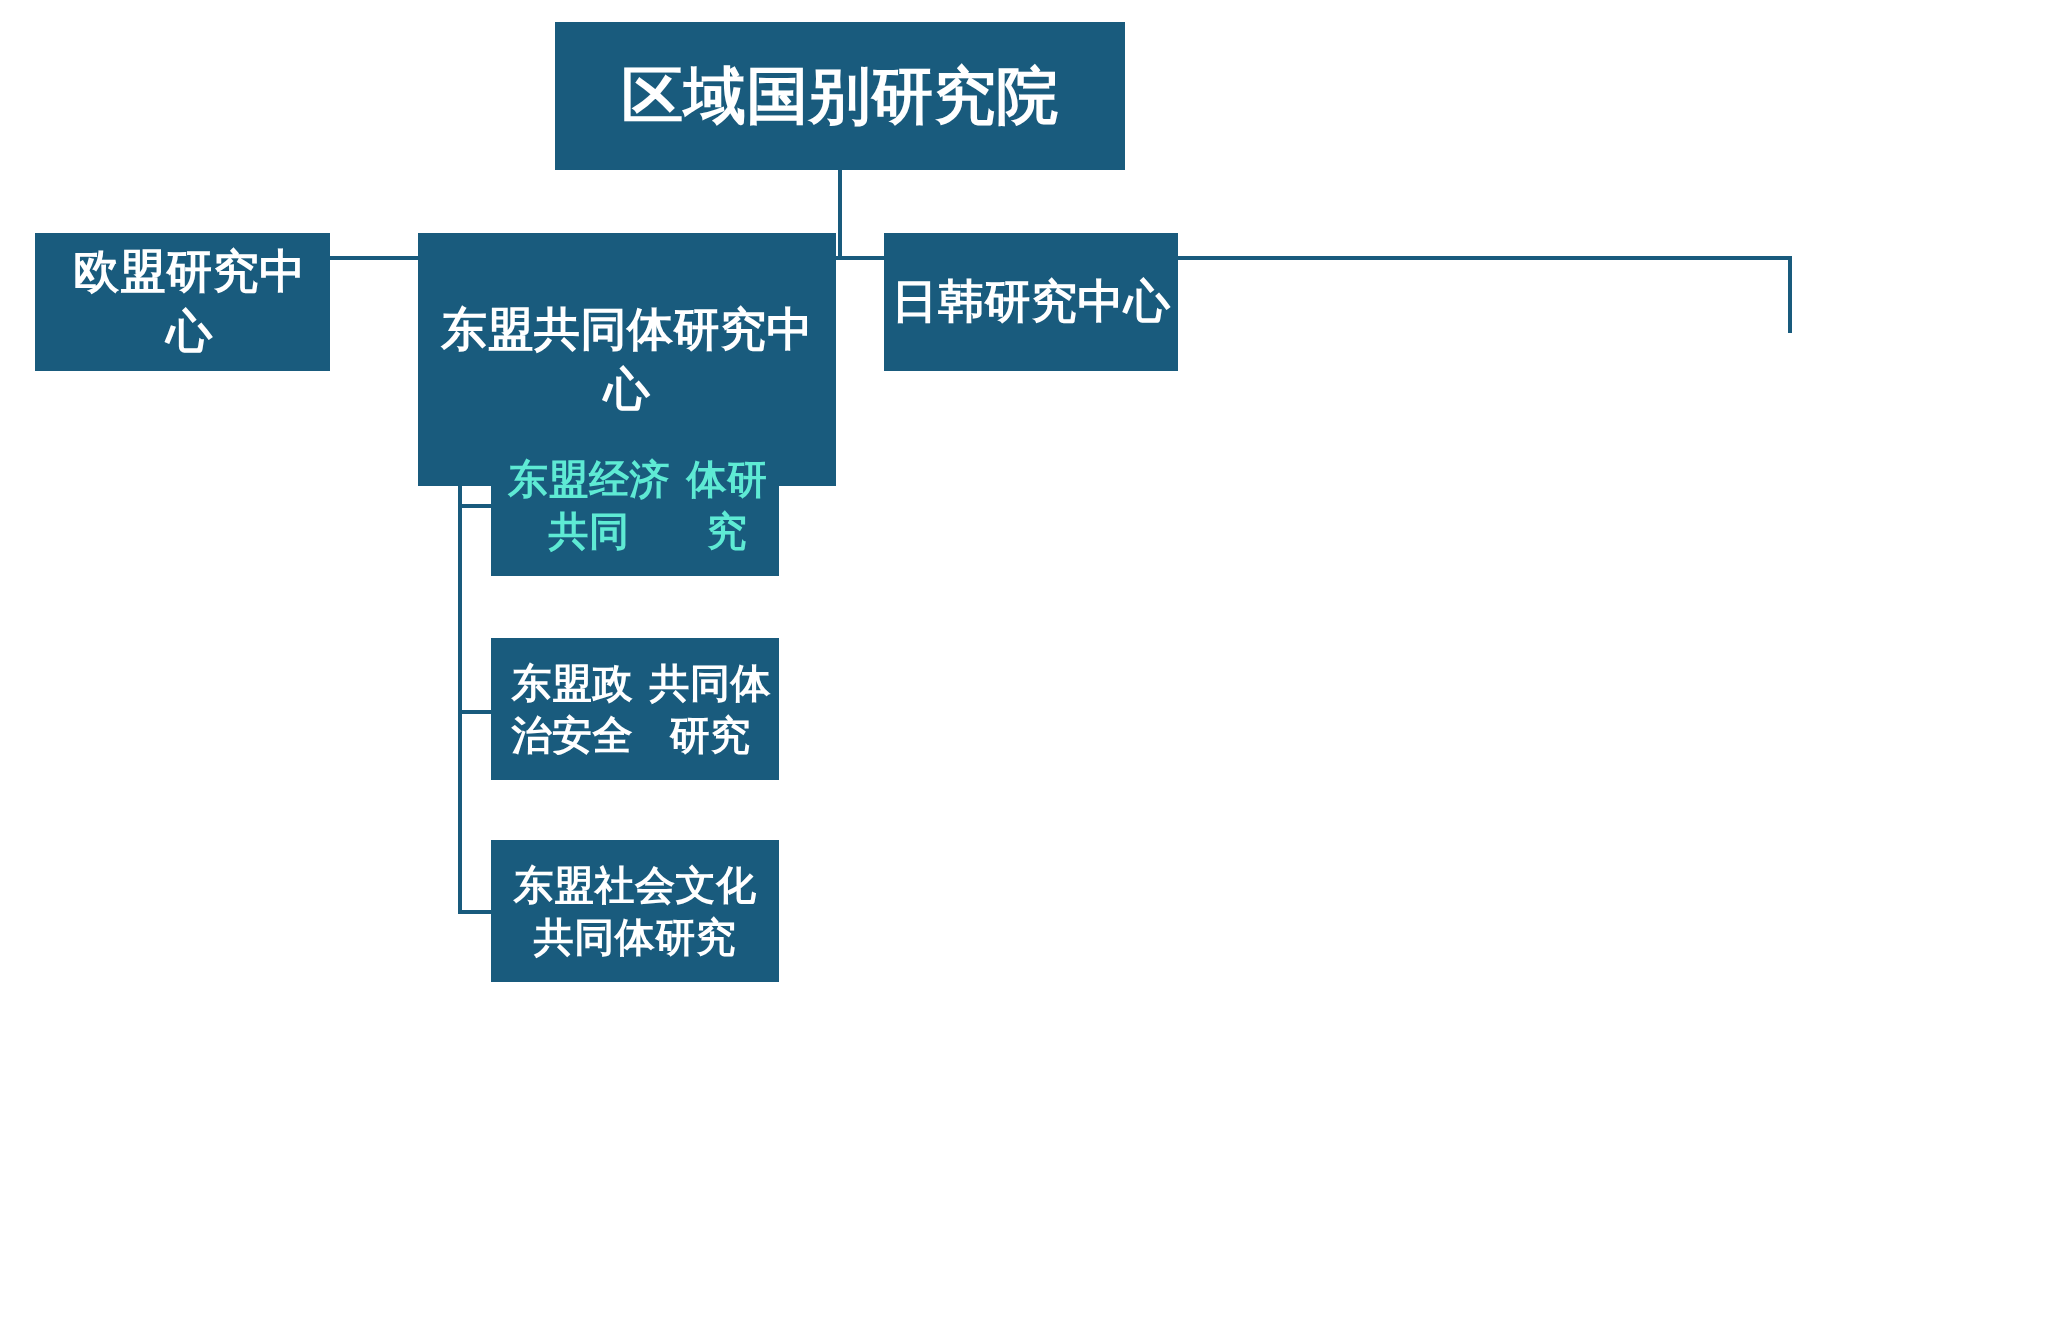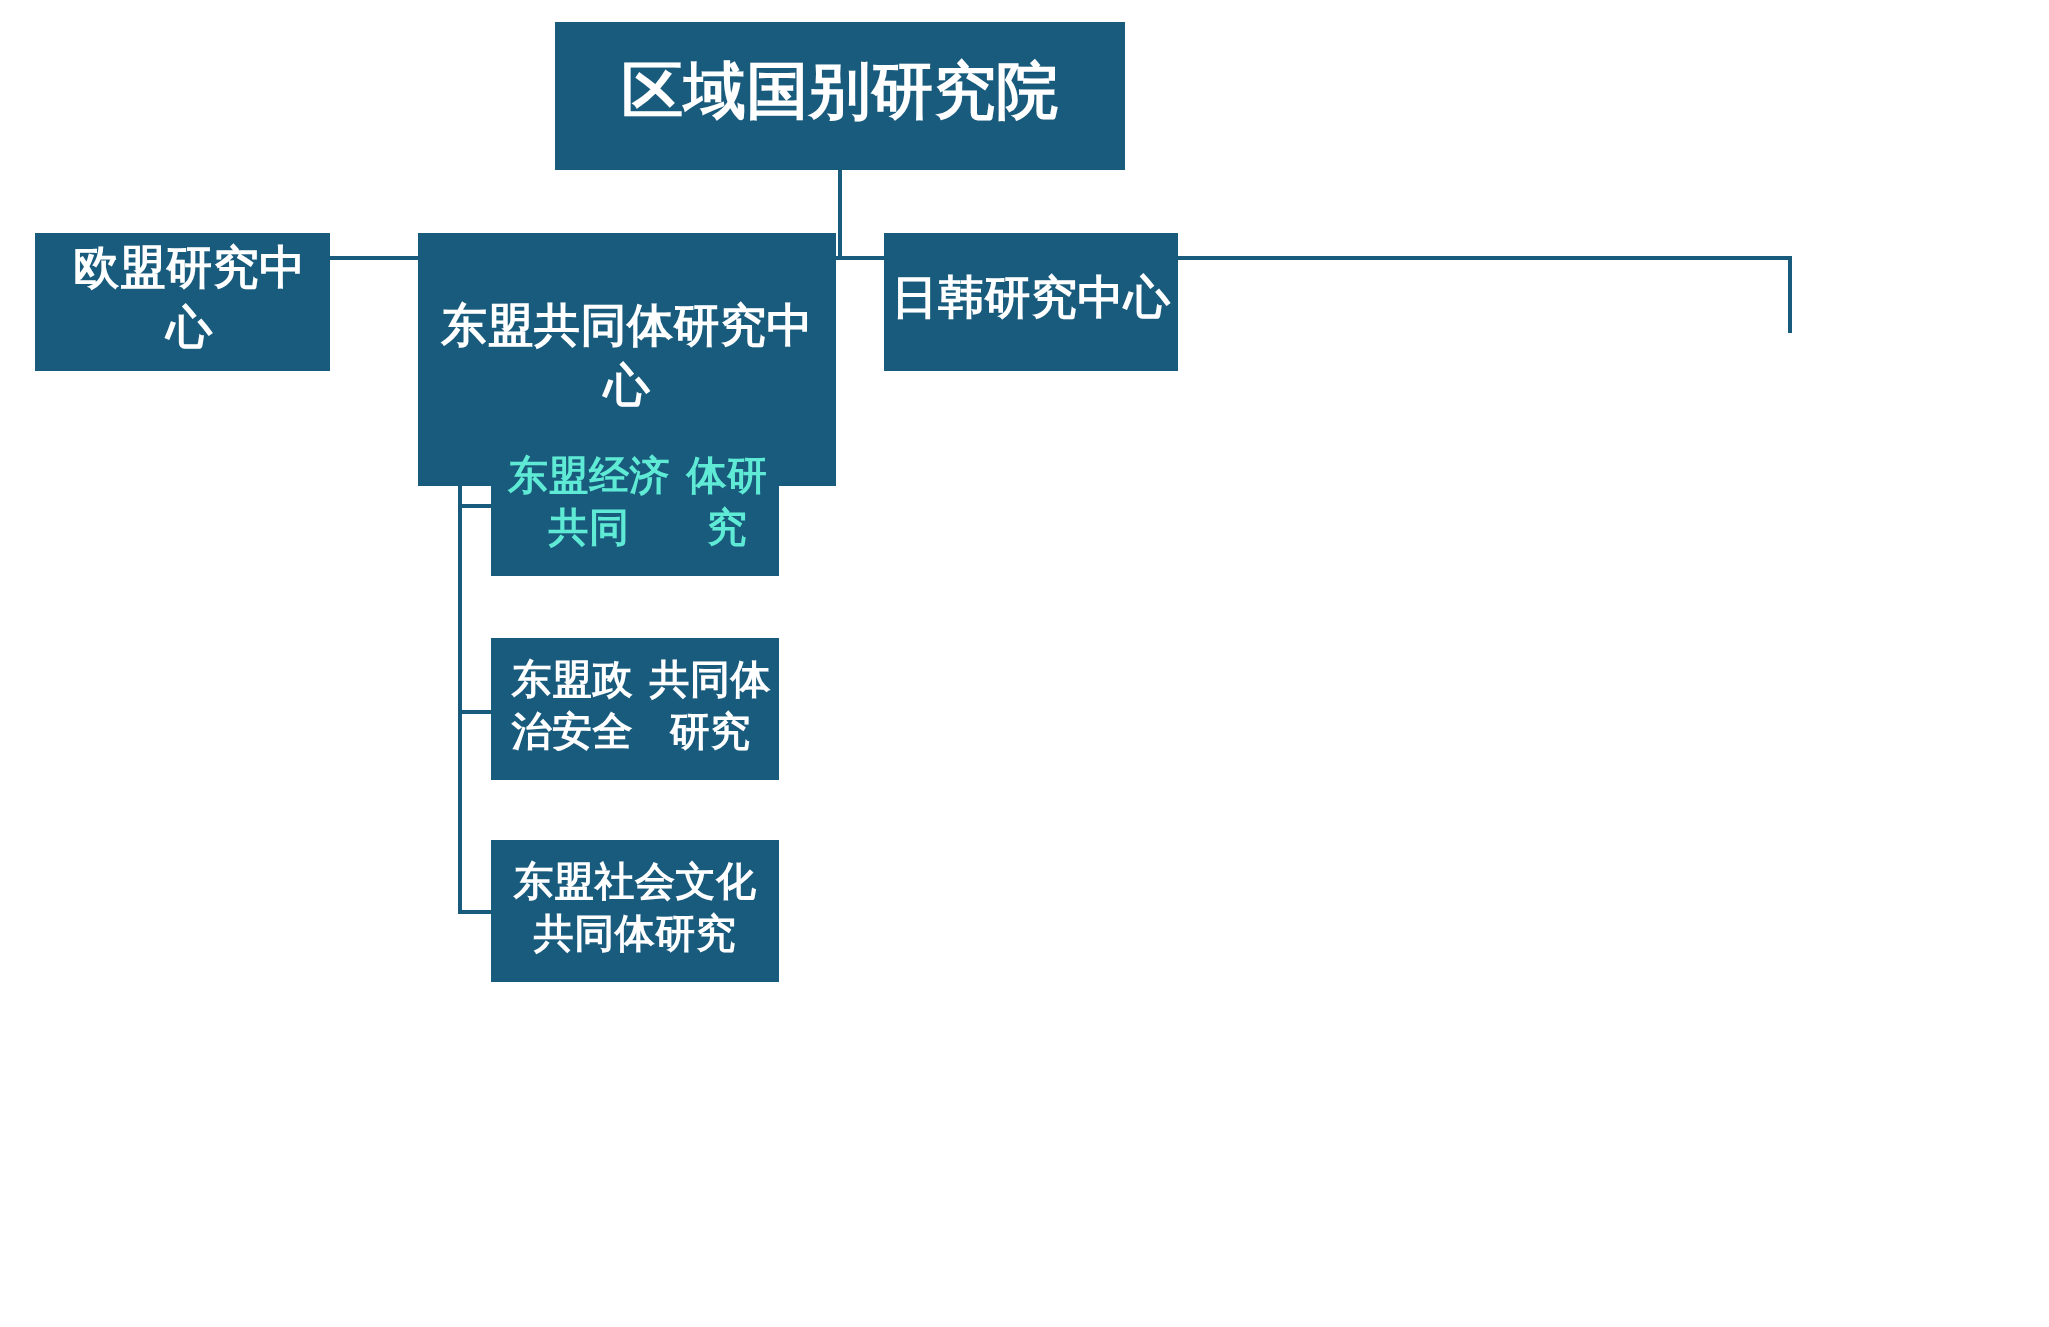--- a/index.html
+++ b/index.html
@@ -6,21 +6,21 @@
     margin: 0;
     padding: 0;
     background: #ffffff;
   }
   #canvas {
     position: relative;
     width: 1865px;
     height: 1327px;
     background: #ffffff;
     overflow: hidden;
-    font-family: Liberation Mono, monospace;
+    font-family: Liberation Sans, sans-serif;
   }
   .node {
     position: absolute;
     background: #195B7D;
     color: #ffffff;
     display: flex;
     align-items: center;
     justify-content: center;
     text-align: center;
     font-weight: bold;

